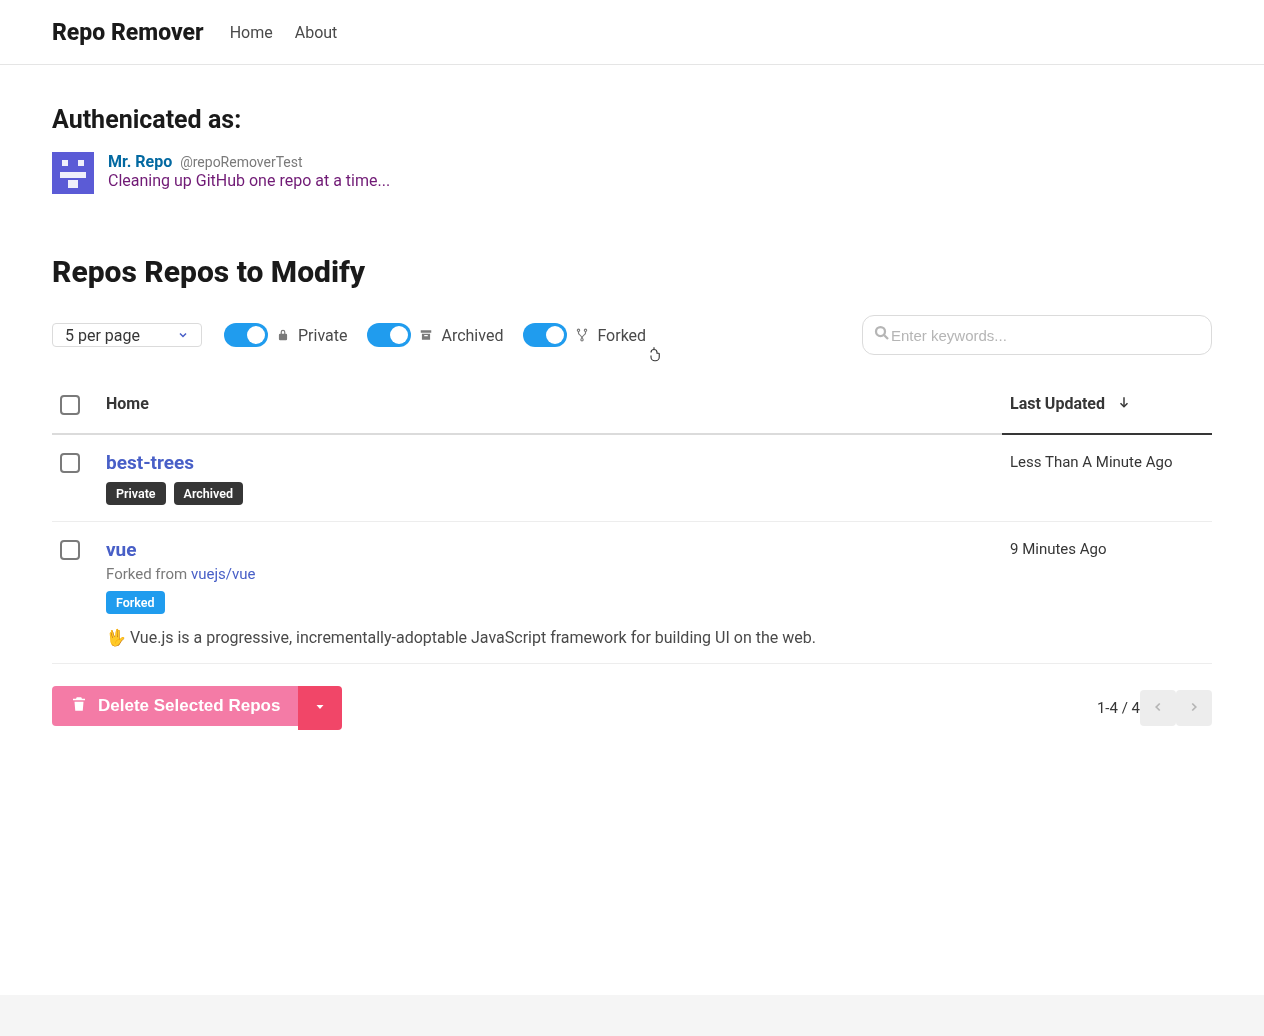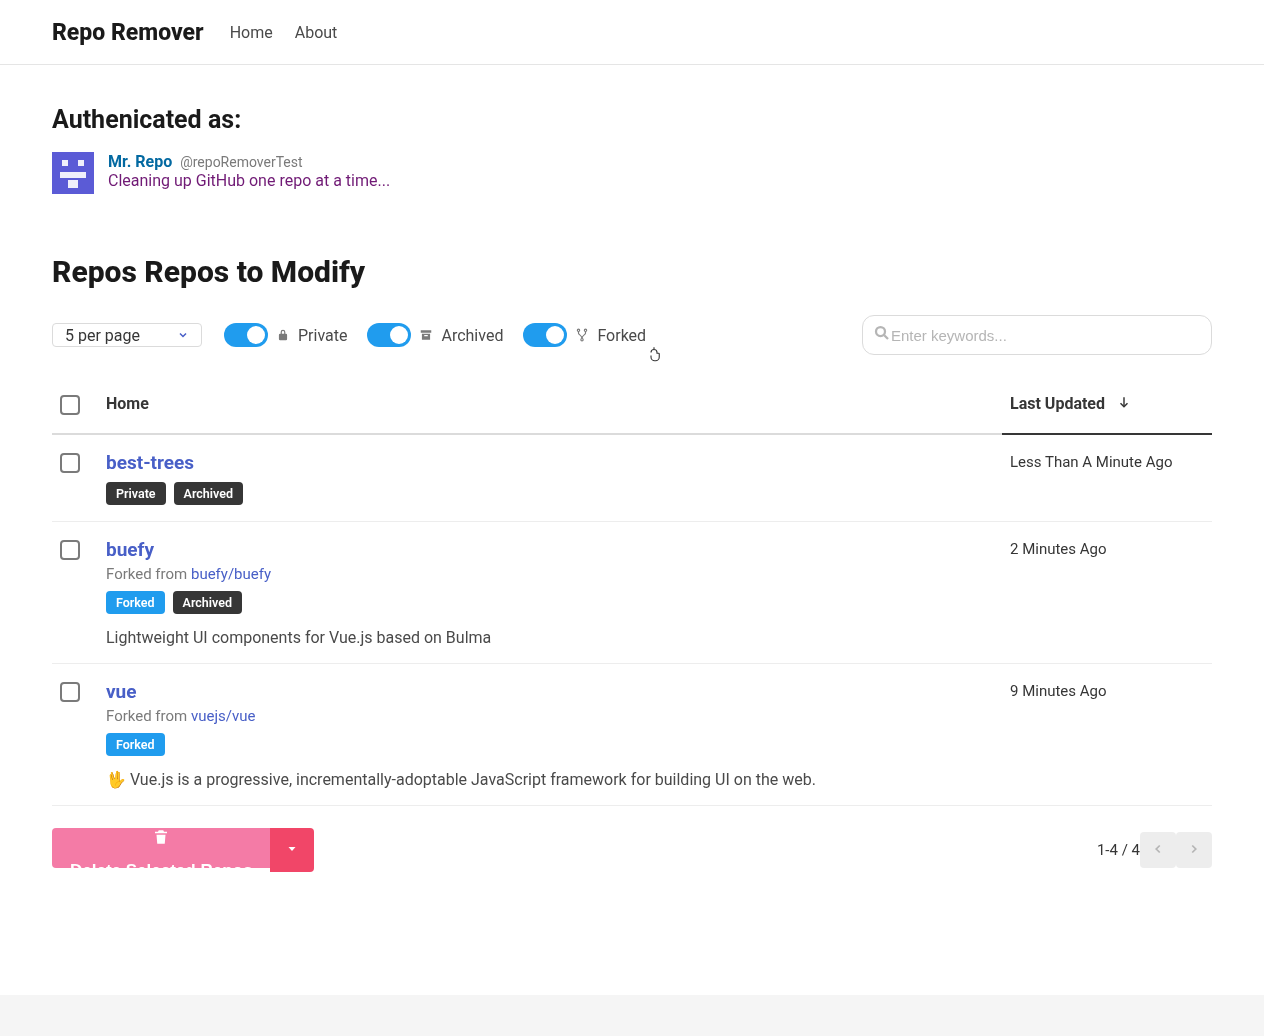--- a/index.html
+++ b/index.html
@@ -256,21 +256,20 @@
     border: none;
     height: 40px;
     padding: 0 18px;
     font-size: 17px;
     font-weight: 700;
     border-radius: 4px 0 0 4px;
     display: flex;
     align-items: center;
     gap: 10px;
     cursor: pointer;
-    flex-direction: column;
   }
   .btn-caret {
     background: #f14668;
     color: #fff;
     border: none;
     height: 44px;
     width: 44px;
     border-radius: 0 4px 4px 0;
     display: flex;
     align-items: center;
@@ -407,28 +406,20 @@
         <tr>
           <td class="checkbox-cell"><span class="cb"></span></td>
           <td><a class="repo-link">best-trees</a><div class="tags">
               <span class="tag tag-dark">Private</span>
               <span class="tag tag-dark">Archived</span>
             </div></td>
           <td class="updated-cell">Less Than A Minute Ago</td>
         </tr>
         <tr>
           <td class="checkbox-cell"><span class="cb"></span></td>
-          <td><a class="repo-link">buefy</a><div class="fork-line">Forked from <a>buefy/buefy</a></div><div class="tags">
-              <span class="tag tag-info">Forked</span>
-              <span class="tag tag-dark">Archived</span>
-            </div><div class="repo-desc">Lightweight UI components for Vue.js based on Bulma</div></td>
-          <td class="updated-cell">2 Minutes Ago</td>
-        </tr>
-        <tr>
-          <td class="checkbox-cell"><span class="cb"></span></td>
           <td><a class="repo-link">vue</a><div class="fork-line">Forked from <a>vuejs/vue</a></div><div class="tags">
               <span class="tag tag-info">Forked</span>
             </div><div class="repo-desc">🖖 Vue.js is a progressive, incrementally-adoptable JavaScript framework for building UI on the web.</div></td>
           <td class="updated-cell">9 Minutes Ago</td>
         </tr>
       </tbody>
   </table>
 
   <div class="footer-row">
     <div class="btn-group">

